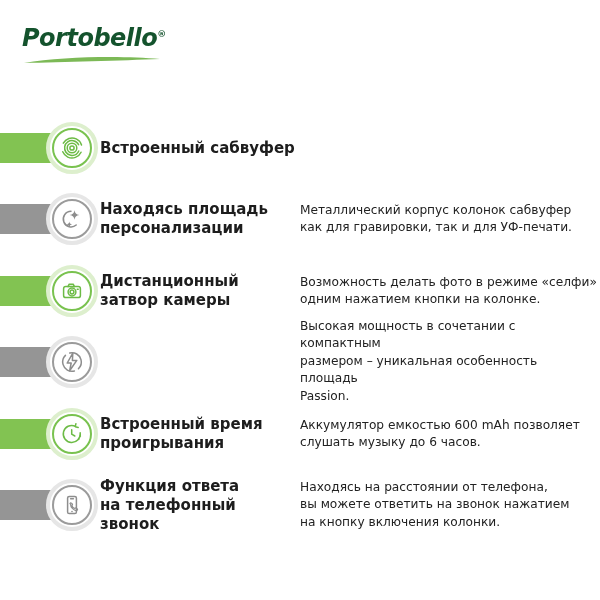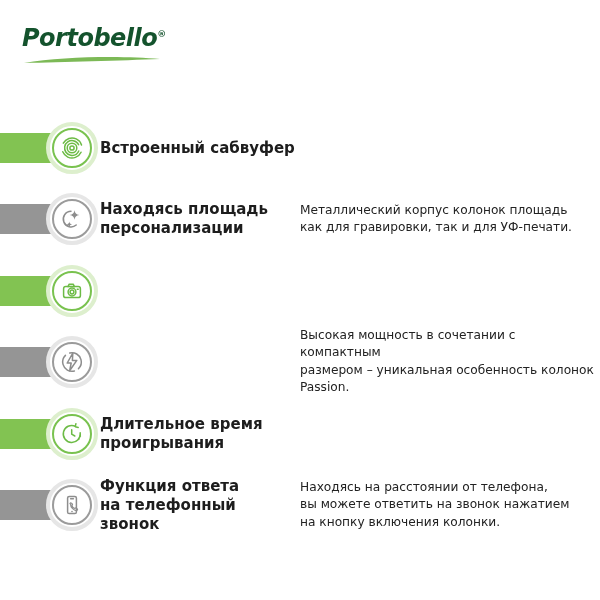--- a/index.html
+++ b/index.html
@@ -84,69 +84,75 @@
       <div class="ring">
         <svg class="icon" width="24" height="24" viewBox="0 0 24 24">
           <path d="M11 4.3 A 7.8 7.8 0 1 0 16.2 18"></path>
           <path class="solid" d="M14.5 3.2 C15 6.3 16.2 7.5 19.3 8 C16.2 8.5 15 9.7 14.5 12.8 C14 9.7 12.8 8.5 9.7 8 C12.8 7.5 14 6.3 14.5 3.2 Z"></path>
           <path class="solid" d="M9.3 14.6 C9.6 16.4 10.3 17.1 12.1 17.4 C10.3 17.7 9.6 18.4 9.3 20.2 C9 18.4 8.3 17.7 6.5 17.4 C8.3 17.1 9 16.4 9.3 14.6 Z"></path>
         </svg>
       </div>
     </div>
     <div class="f-title">Находясь площадь
 персонализации</div>
-    <div class="f-desc">Металлический корпус колонок площадь
+    <div class="f-desc">Металлический корпус колонок сабвуфер
 как для гравировки, так и для УФ-печати.</div>
   </div>
 
   <div class="row green" style="top:255px">
     <div class="bar"></div>
     <div class="halo">
       <div class="ring">
         <svg class="icon" width="24" height="24" viewBox="0 0 24 24">
           <rect x="3.6" y="7.6" width="16.8" height="11" rx="2.2"></rect>
           <path d="M8 7.6 L9.2 5.2 L13.2 5.2 L14.4 7.6"></path>
           <circle cx="12" cy="13" r="3.9"></circle>
           <circle cx="12" cy="13" r="1.9"></circle>
           <line x1="17.2" y1="10.2" x2="18.2" y2="10.2"></line>
         </svg>
       </div>
     </div>
+    <div class="f-title">Дистанционный
+затвор камеры</div>
+    <div class="f-desc">Возможность делать фото в режиме «селфи»
+одним нажатием кнопки на колонке.</div>
   </div>
 
   <div class="row gray" style="top:326px">
     <div class="bar"></div>
     <div class="halo">
       <div class="ring">
         <svg class="icon" width="24" height="24" viewBox="0 0 24 24">
           <circle cx="12" cy="12" r="9.3" stroke-dasharray="24.2 5" transform="rotate(75 12 12)"></circle>
           <path d="M12.8 3.2 L7.2 13 L11.2 13 L9.6 20.8 L16.8 10.4 L12.4 10.4 Z"></path>
         </svg>
       </div>
     </div>
     <div class="f-desc">Высокая мощность в сочетании с компактным
-размером – уникальная особенность колонок
+размером – уникальная особенность площадь
 Passion.</div>
   </div>
 
   <div class="row green" style="top:398px">
     <div class="bar"></div>
     <div class="halo">
       <div class="ring">
         <svg class="icon" width="24" height="24" viewBox="0 0 24 24">
           <path d="M15.3 4.2 A8.5 8.5 0 1 0 20.2 10.8"></path>
           <path d="M15.9 1.7 L15.3 4.7 L18.2 5.4"></path>
           <path d="M11.7 7.8 L11.7 12.2 L14.8 14"></path>
           <circle class="solid" cx="20.2" cy="13.9" r="0.9"></circle>
           <circle class="solid" cx="18.6" cy="17.2" r="0.9"></circle>
         </svg>
       </div>
     </div>
-    <div class="f-title">Длительное время
+    <div class="f-title">Встроенный время
 проигрывания</div>
+    <div class="f-desc">Аккумулятор емкостью 600 mAh позволяет
+слушать музыку до 6 часов.</div>
   </div>
 
   <div class="row gray" style="top:469px">
     <div class="bar"></div>
     <div class="halo">
       <div class="ring">
         <svg class="icon" width="24" height="24" viewBox="0 0 24 24">
           <rect x="7.6" y="3.4" width="8.8" height="17.2" rx="1.6"></rect>
           <line x1="10.6" y1="5.8" x2="13.4" y2="5.8"></line>
           <circle class="solid" cx="12" cy="18.5" r="0.8"></circle>

